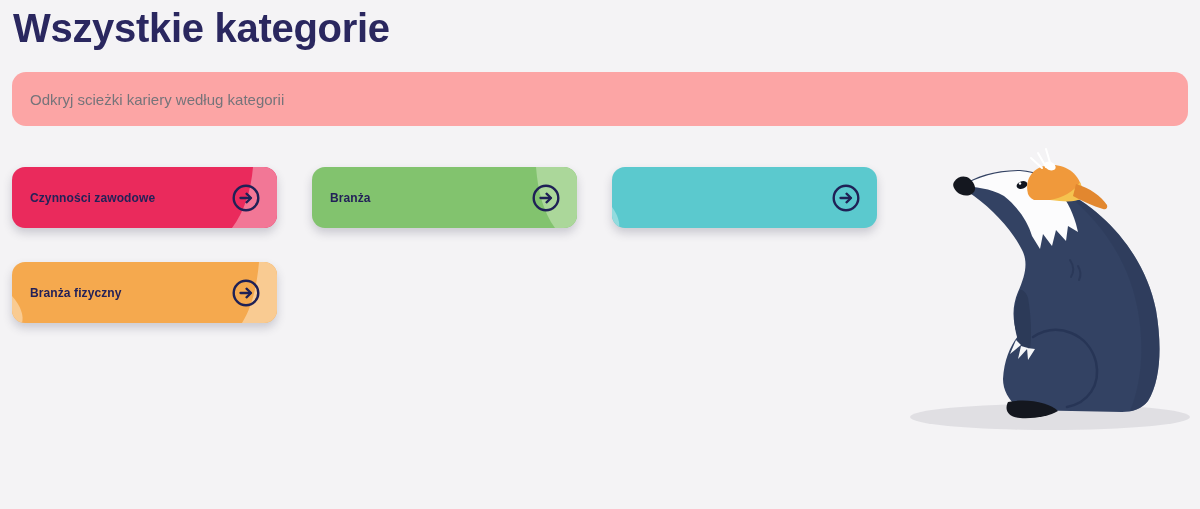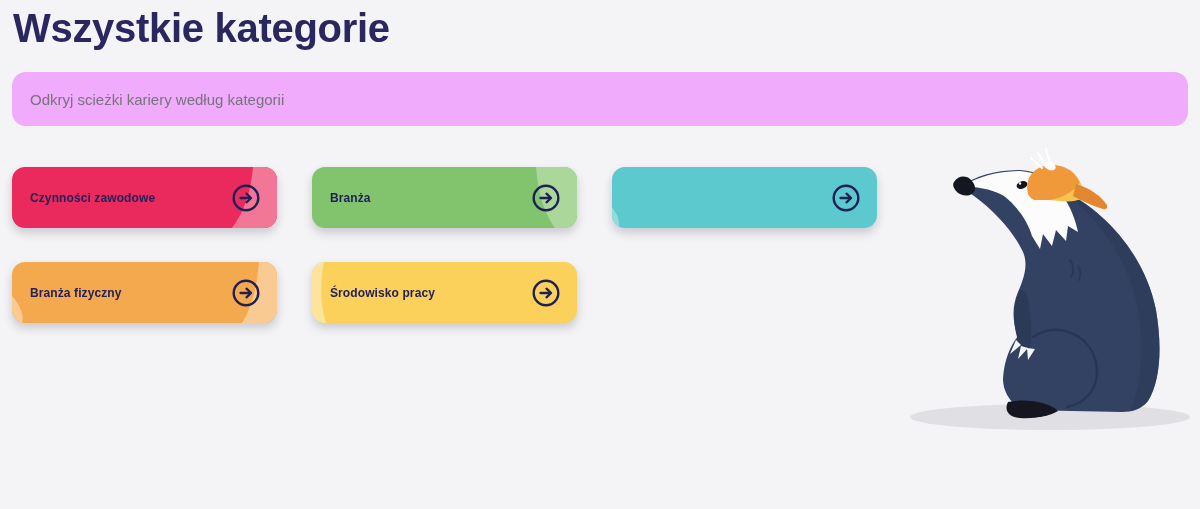--- a/index.html
+++ b/index.html
@@ -11,21 +11,21 @@
     overflow:hidden;
   }
   .page-title {
     position:absolute; left:13px; top:6px;
     font-size:40px; font-weight:700; letter-spacing:-0.3px;
     color:#2A275F;
   }
   .search-bar {
     position:absolute; left:12px; top:72px;
     width:1176px; height:54px;
-    background:#f0abfc; border:none; border-radius:14px;
+    background:#fca5a5; border:none; border-radius:14px;
     padding:0 18px; font-size:15px; color:#55545A;
     font-family:"Liberation Sans", sans-serif;
     outline:none;
   }
   .search-bar::placeholder { color:#76747A; opacity:1; }
   .cat-grid {
     position:absolute; left:12px; top:167px;
     width:870px;
     display:grid;
     grid-template-columns:repeat(3,265px);
@@ -121,33 +121,20 @@
     <span class="arrow">
         <svg viewBox="0 0 30 30">
           <circle cx="15" cy="15" r="12.3"></circle>
           <path d="M9.5 15 H 19.5"></path>
           <path d="M15.5 10.7 L 20 15 L 15.5 19.3"></path>
         </svg>
       </span>
   </button>
 
 
-  <button class="cat" style="--c: #FBD15B; --light: #FDE49C;">
-    <svg class="shine" viewBox="0 0 265 61" preserveAspectRatio="none" aria-hidden="true">
-        <path d="M0,0 L12,0 C8,20 8,42 14,61 L0,61 Z"></path>
-      </svg>
-    <span class="cat-label">Środowisko pracy</span>
-    <span class="arrow">
-        <svg viewBox="0 0 30 30">
-          <circle cx="15" cy="15" r="12.3"></circle>
-          <path d="M9.5 15 H 19.5"></path>
-          <path d="M15.5 10.7 L 20 15 L 15.5 19.3"></path>
-        </svg>
-      </span>
-  </button>
 
 </div>
 
 <svg class="mascot" id="mascot" viewBox="0 0 300 300" aria-hidden="true" style="--m-body: #334263; --m-shade: #2B3A59; --m-cap: #F0993B; --m-bill: #E2872F; --m-band: #F5C34F; --m-shadow: #DCDADF;">
 
   <ellipse cx="150" cy="277" rx="140" ry="13" fill="var(--m-shadow,#DCDADF)" opacity="0.85"></ellipse>
 
   <path fill="var(--m-body,#334263)" d="M62,46
     C75,36 95,30 120,30
     C138,31 152,39 160,49

